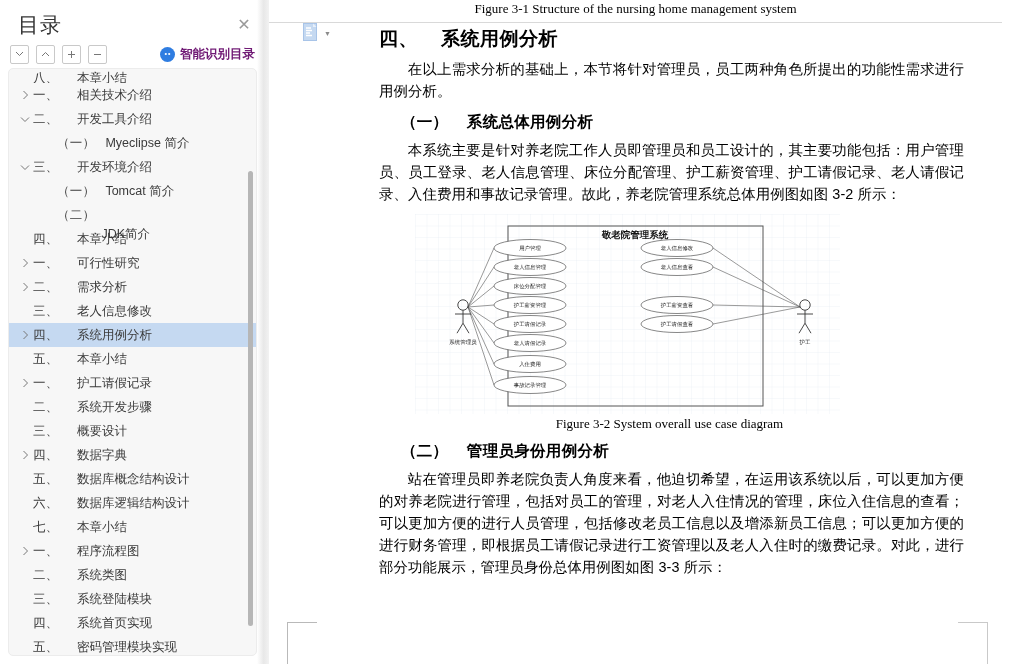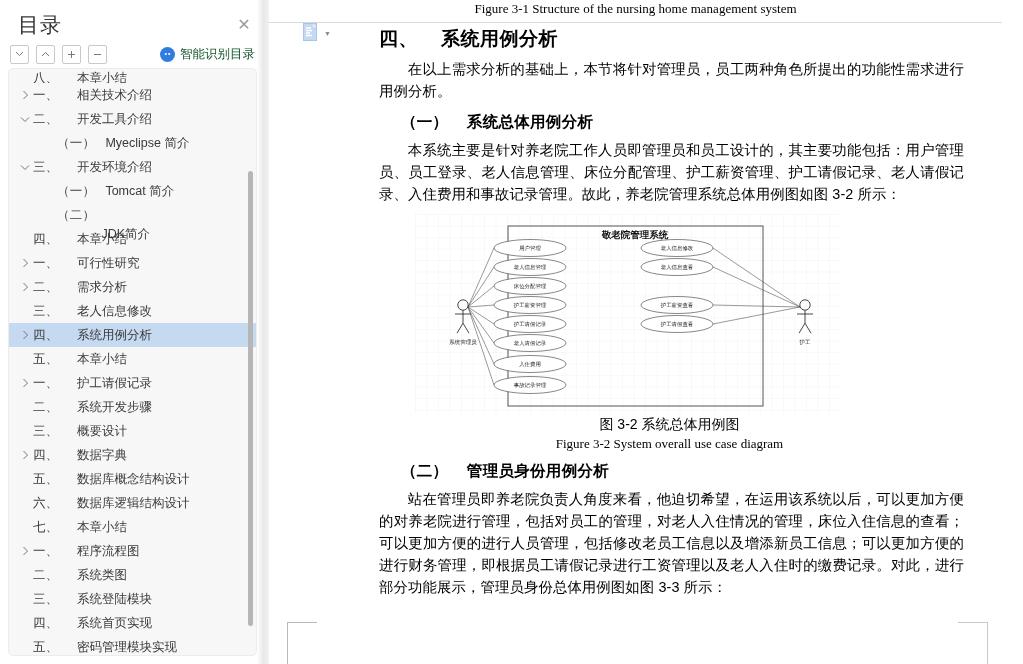--- a/index.html
+++ b/index.html
@@ -49,21 +49,21 @@
   .smart-btn {
     margin-left: auto; display: flex; align-items: center;
     gap: 5px; cursor: pointer;
   }
   .smart-dot {
     width: 15px; height: 15px; border-radius: 50%;
     background: #2f7de1;
     display: flex; align-items: center; justify-content: center;
     flex: 0 0 15px;
   }
-  .smart-label { font-size: 12.5px; color: #14532d; white-space: nowrap; }
+  .smart-label { font-size: 12.5px; color: #701a75; white-space: nowrap; font-weight: bold; }
 
   .tree-box {
     position: absolute;
     left: 8px; top: 68px; right: 12px; bottom: 8px;
     background: #f7f7f7;
     border: 1px solid #ececec;
     border-radius: 5px;
     overflow: hidden;
   }
   .tree-scroll {
@@ -499,21 +499,20 @@
             </g>
             <text id="uml-actor-left" x="48" y="130" text-anchor="middle" font-size="5.5" fill="#222" font-family="'DejaVu Sans',sans-serif">系统管理员</text>
 
             <g stroke="#333" stroke-width="0.9" fill="none">
               <circle cx="390" cy="91" r="5.2"></circle>
               <path d="M390 96.2v13M382 100h16M390 109.2l-6 10M390 109.2l6 10"></path>
             </g>
             <text id="uml-actor-right" x="390" y="130" text-anchor="middle" font-size="5.5" fill="#222" font-family="'DejaVu Sans',sans-serif">护工</text>
           </svg>
 
-          <div class="fig-cap-cn">图 3-2 系统总体用例图</div>
           <div class="fig-cap-en">Figure 3-2 System overall use case diagram</div>
         </div>
 
         <div class="h-lvl2">（二）    管理员身份用例分析</div>
 
         <div class="para">站在管理员即养老院负责人角度来看，他迫切希望，在运用该系统以后，可以更加方便的对养老院进行管理，包括对员工的管理，对老人入住情况的管理，床位入住信息的查看；可以更加方便的进行人员管理，包括修改老员工信息以及增添新员工信息；可以更加方便的进行财务管理，即根据员工请假记录进行工资管理以及老人入住时的缴费记录。对此，进行部分功能展示，管理员身份总体用例图如图 3-3 所示：</div>
       </div>
 
       <div class="page-corner"></div>
       <div class="page-corner-r"></div>

